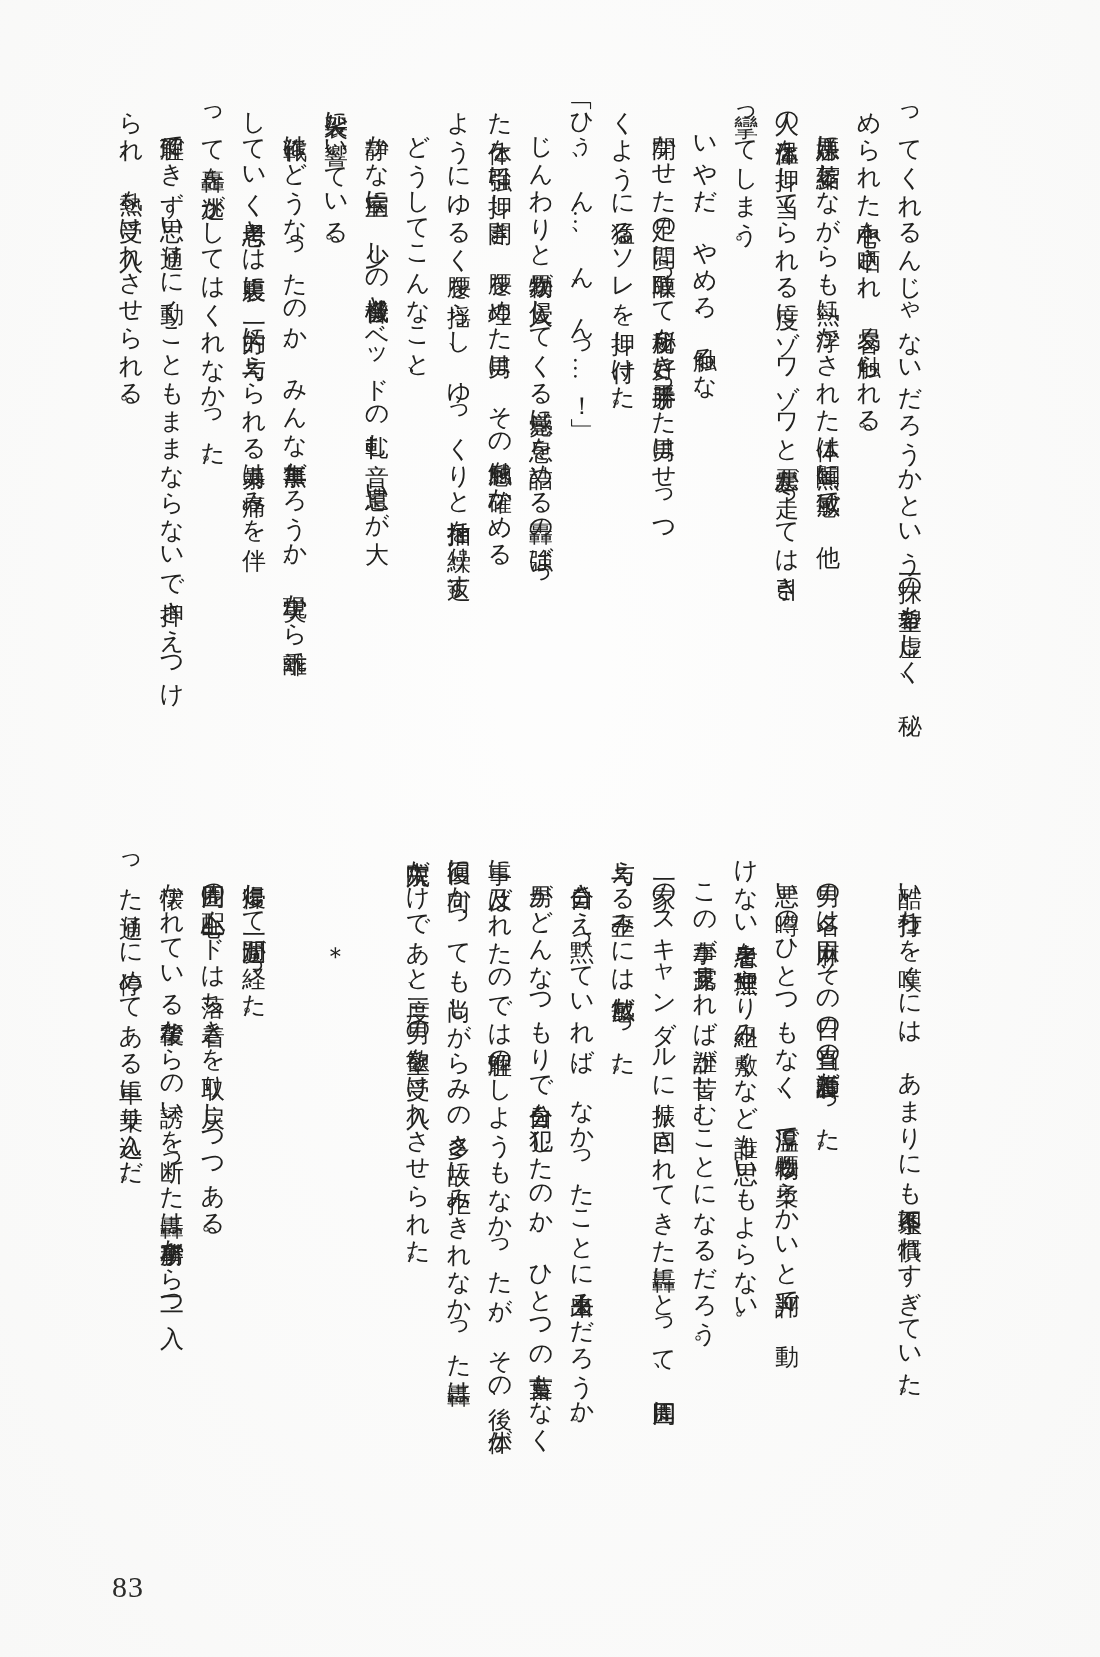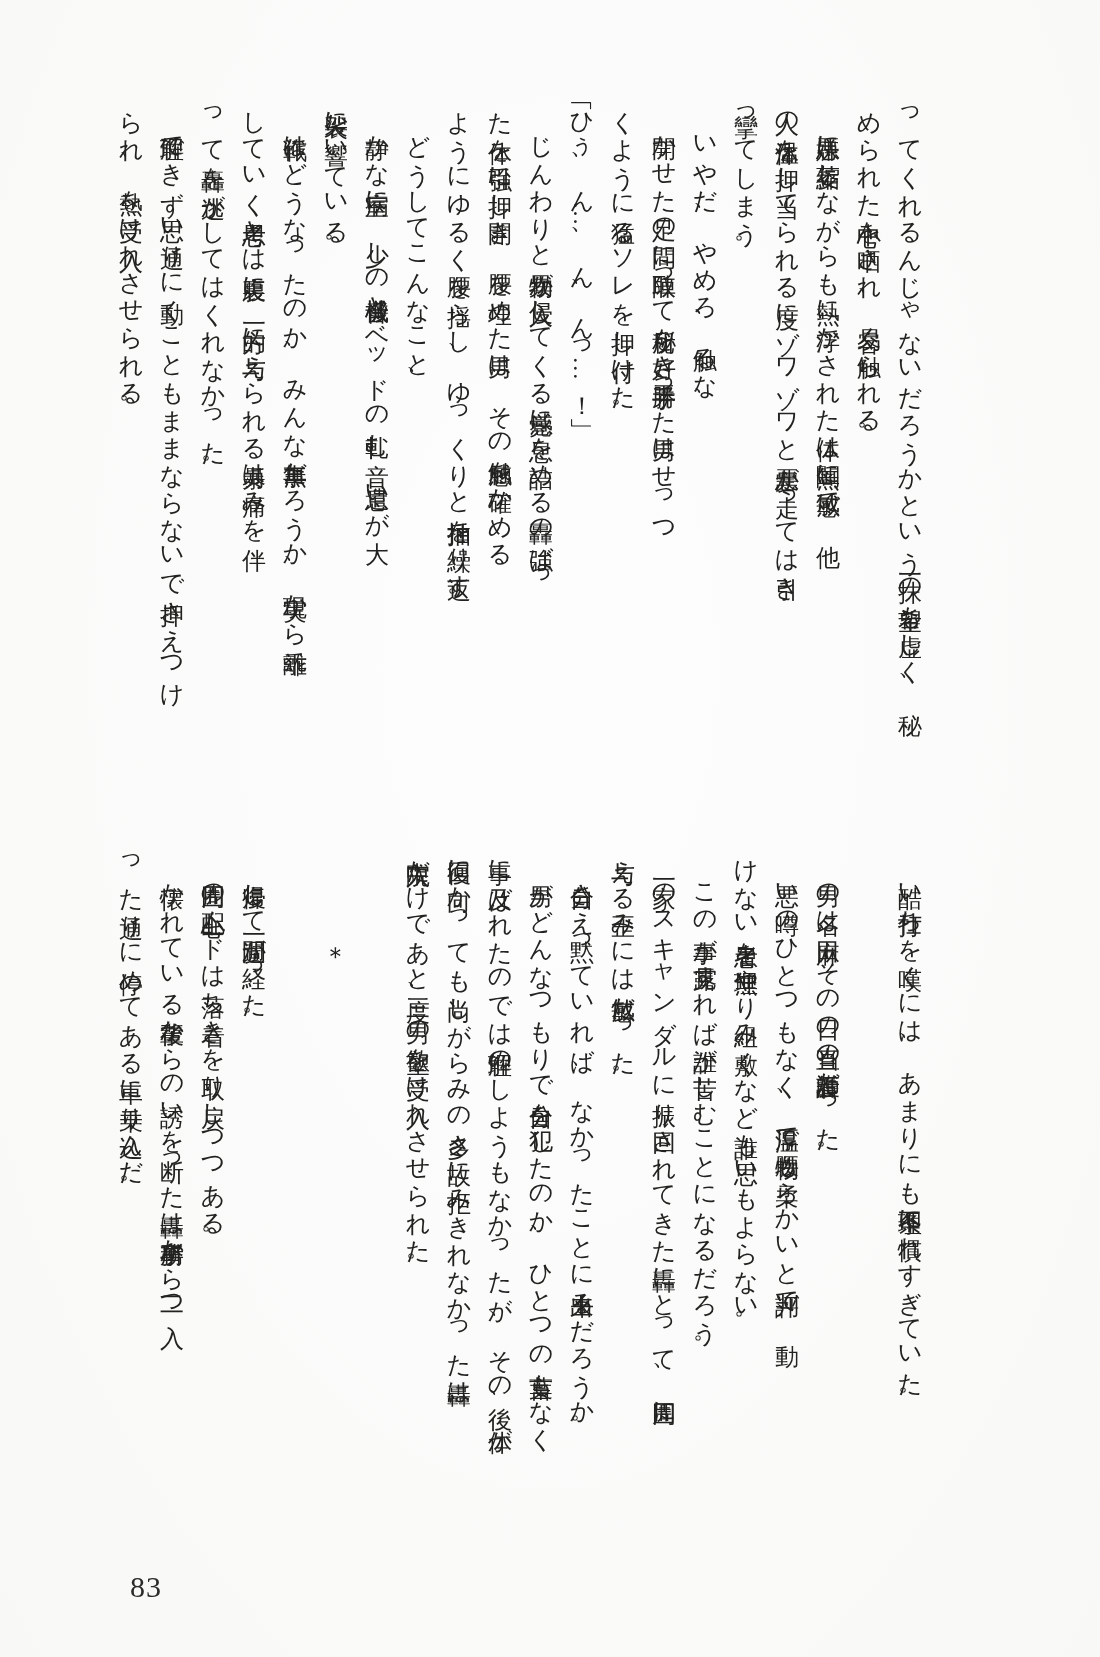--- a/index.html
+++ b/index.html
@@ -36,21 +36,21 @@
     padding: 0;
     white-space: nowrap;
   }
   .vblock p.indent { text-indent: 24px; }
   .vblock p.blank  { width: 41px; }
   .vblock p.divider { text-indent: 86px; font-size: 26px; }
   .vblock-top { top: 95px; }
   .vblock-bottom { top: 843px; }
   .page-number {
     position: absolute;
-    left: 130px;
+    left: 112px;
     top: 1570px;
     font-size: 30px;
     color: #2c2c2a;
     letter-spacing: 1px;
   }
 </style>
 </head>
 <body>
 
 <div class="page">

